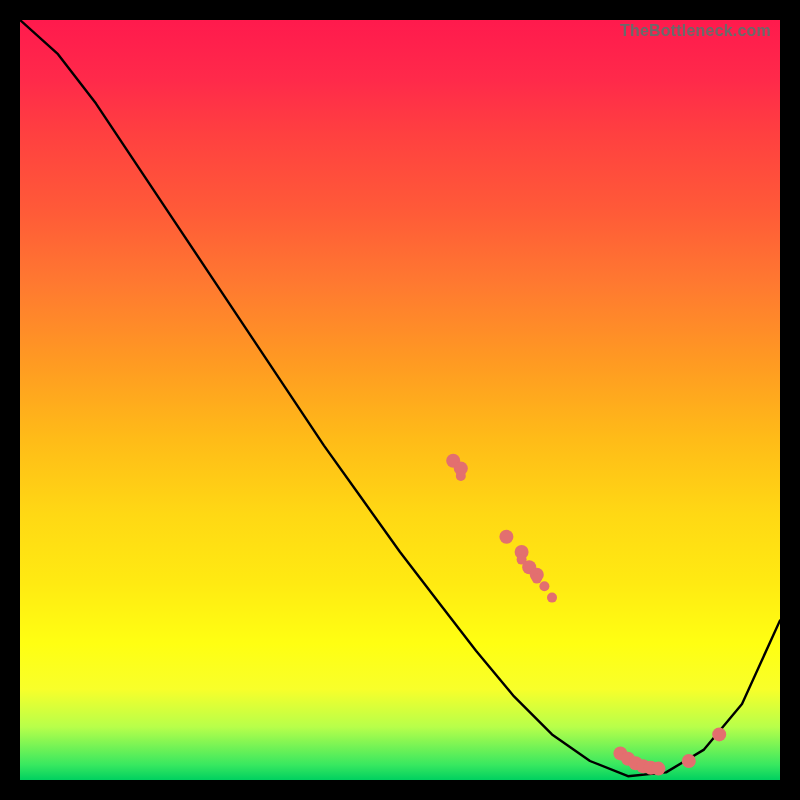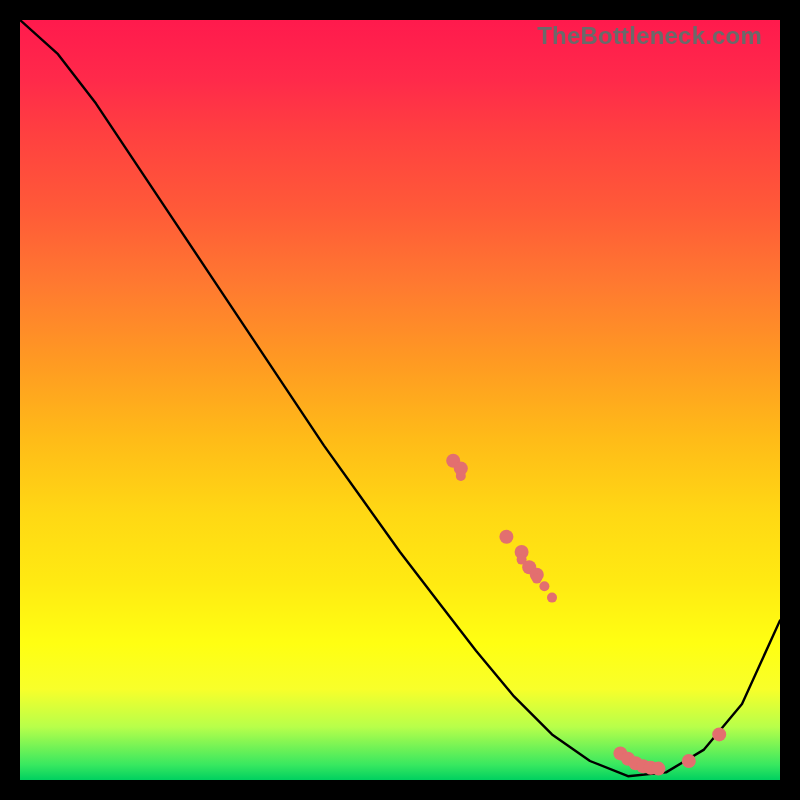--- a/index.html
+++ b/index.html
@@ -28,23 +28,23 @@
       #ffea12 74%,
       #ffff12 82%,
       #f8ff2a 88%,
       #b8ff4a 93%,
       #38e860 98%,
       #00d060 100%);
   }
   .watermark {
     position: absolute;
     top: 2px;
-    right: 18px;
+    right: 9px;
     font-family: Arial, Helvetica, sans-serif;
-    font-size: 24px;
+    font-size: 16px;
     font-weight: bold;
     color: #6a6a6a;
     letter-spacing: 0.2px;
   }
   svg.plot {
     position: absolute;
     left: 0;
     top: 0;
     width: 760px;
     height: 760px;

